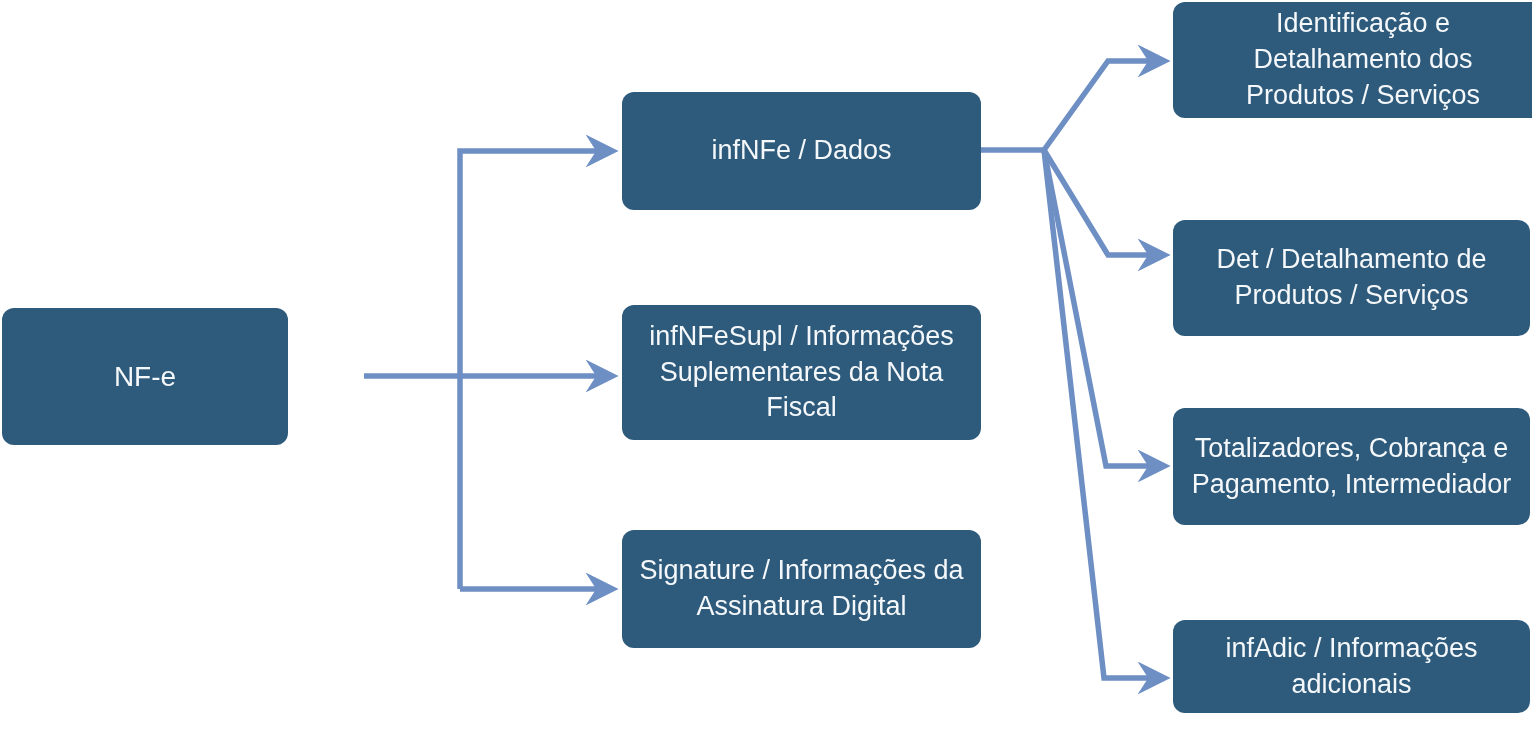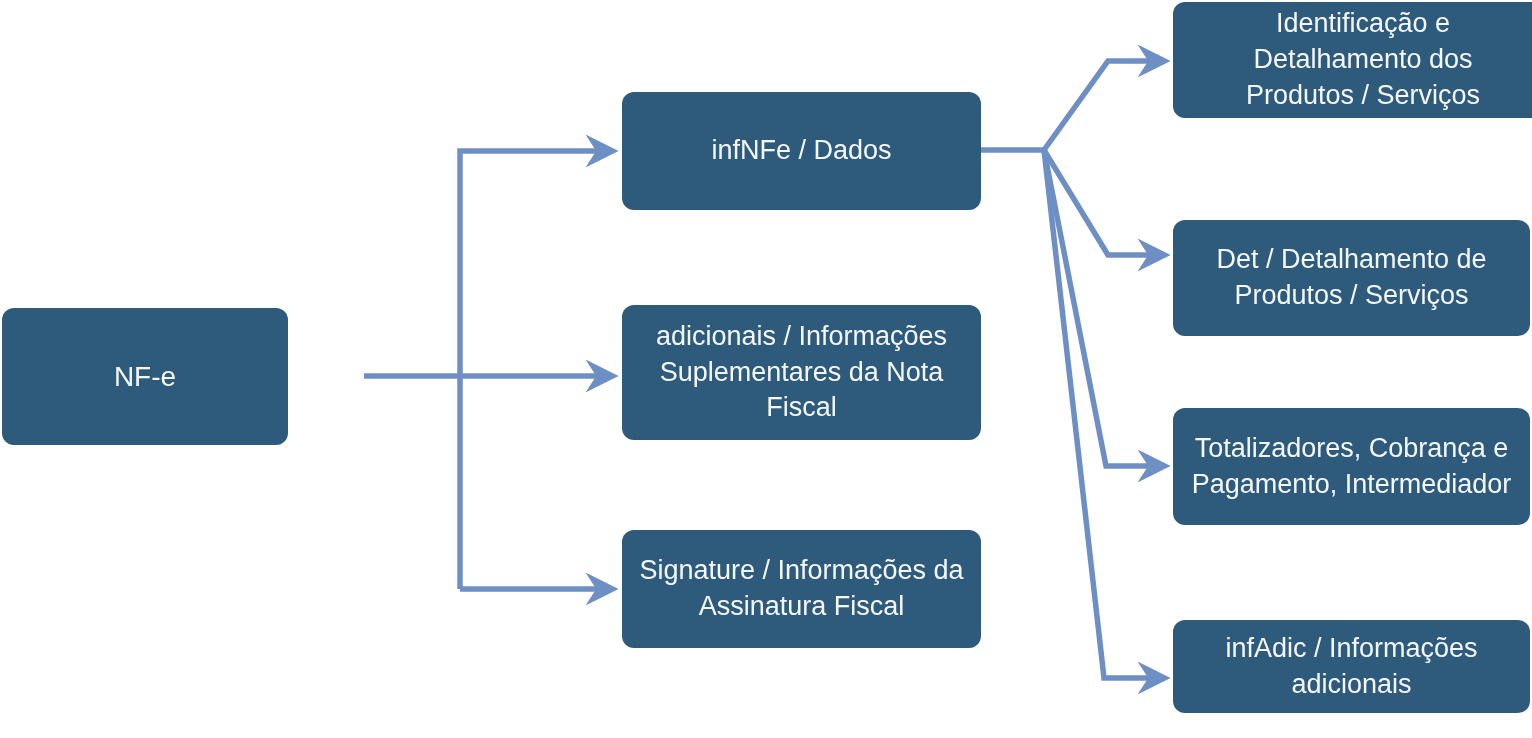--- a/index.html
+++ b/index.html
@@ -72,26 +72,26 @@
     <polyline points="1044,150 1108,61 1164,61" marker-end="url(#arrow)"></polyline>
     <polyline points="1044,150 1108,255 1164,255" marker-end="url(#arrow)"></polyline>
     <polyline points="1044,150 1106,466 1164,466" marker-end="url(#arrow)"></polyline>
     <polyline points="1044,150 1104,678 1164,678" marker-end="url(#arrow)"></polyline>
   </svg>
 
   <div class="node node-root" style="left:2px; top:308px; width:286px; height:137px;">NF-e</div>
 
   <div class="node" style="left:622px; top:92px; width:359px; height:118px;">infNFe / Dados</div>
 
-  <div class="node" style="left:622px; top:305px; width:359px; height:135px;">adicionais / Informações
+  <div class="node" style="left:622px; top:305px; width:359px; height:135px;">infNFeSupl / Informações
 Suplementares da Nota
 Fiscal</div>
 
   <div class="node" style="left:622px; top:530px; width:359px; height:118px;">Signature / Informações da
-Assinatura Fiscal</div>
+Assinatura Digital</div>
 
   <div class="node" style="left:1173px; top:2px; width:380px; height:116px;">Identificação e
 Detalhamento dos
 Produtos / Serviços</div>
 
   <div class="node" style="left:1173px; top:197px; width:357px; height:116px;margin-top:23px;">Det / Detalhamento de
 Produtos / Serviços</div>
 
   <div class="node" style="left:1173px; top:408px; width:357px; height:117px;">Totalizadores, Cobrança e
 Pagamento, Intermediador</div>

